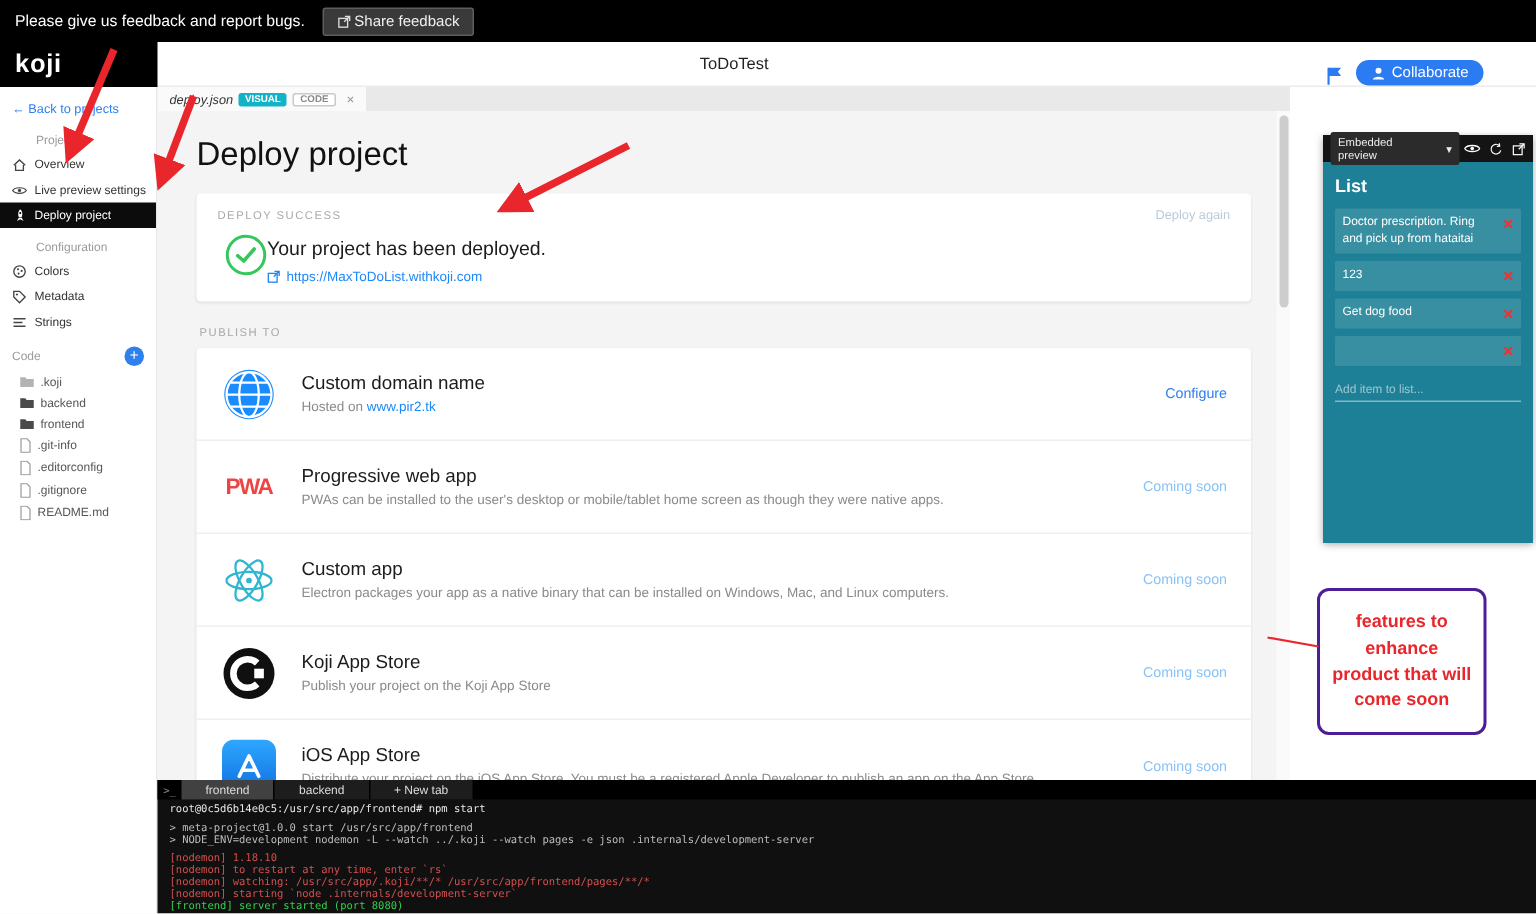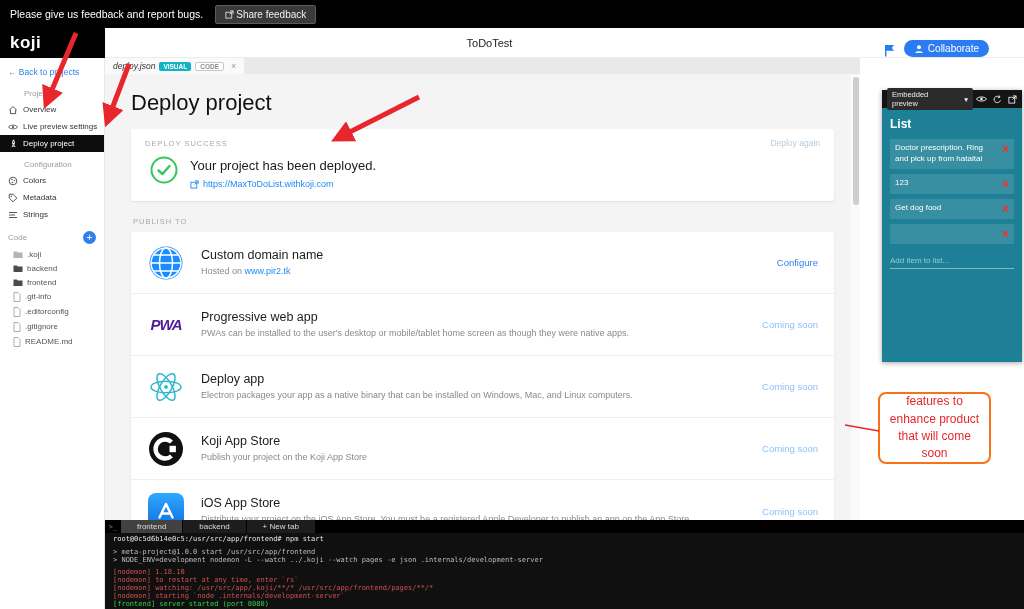--- a/index.html
+++ b/index.html
@@ -38,54 +38,54 @@
   .badge-code{background:#fff;border:1px solid #c9c9c9;color:#8a8a8a;font-size:6.5px;font-weight:bold;padding:0 4px;border-radius:2px;cursor:pointer}
   .tab-close{color:#999;font-size:9px;margin-left:3px;cursor:pointer}
 
   
   .content{position:absolute;left:105px;top:74px;width:755px;height:446px;background:#f4f4f5;padding:16px 26px 0 26px;overflow:hidden;z-index:1}
   .page-title{font-size:22px;font-weight:400;color:#111;margin-bottom:13px}
   .card{background:#fff;border-radius:3px;box-shadow:0 1px 2px rgba(0,0,0,.09)}
   .deploy-card{padding:9px 14px 12px}
   .deploy-head{display:flex;align-items:center;font-size:7.5px;letter-spacing:1px;color:#a8a8a8;margin-bottom:8px}
   .deploy-again{margin-left:auto;color:#b8cbdb;font-size:8.5px;letter-spacing:0;cursor:pointer}
-  .deploy-body{display:flex;align-items:flex-start;gap:12px;padding-left:5px}
+  .deploy-body{display:flex;align-items:flex-start;gap:0;padding-left:5px}
   .deploy-msg{font-size:13px;color:#1c1c1c;padding-top:2px}
   .deploy-link{display:flex;gap:4px;align-items:center;color:#1e88f7;font-size:9px;margin-top:6px;cursor:pointer}
   .publish-label{font-size:7.5px;letter-spacing:1px;color:#a8a8a8;margin:16px 0 6px 2px}
   .publish-card .row{display:flex;align-items:center;gap:16px;padding:12px 16px;border-bottom:1px solid #efefef;min-height:62px}
   .publish-card .row:last-child{border-bottom:none}
   .row-icon{width:38px;flex:none;display:flex;justify-content:center;align-items:center}
   .row-text{flex:1}
   .row-title{font-size:12.5px;color:#1c1c1c;margin-bottom:3px}
   .row-desc{font-size:9px;color:#8a8a8a;line-height:1.35;max-width:520px}
   .desc-link{color:#1e88f7;cursor:pointer}
   .row-action{font-size:9.5px;flex:none;width:72px;text-align:right}
   .action-configure{color:#2f80ed;cursor:pointer}
   .action-soon{color:#8ac2f7}
-  .pwa-logo{font-weight:900;font-style:italic;font-size:15px;letter-spacing:-1px;color:#4c1d95}
+  .pwa-logo{font-weight:900;font-size:15px;letter-spacing:-1px;color:#ef4444}
   .scrollbar{position:absolute;left:851px;top:74px;width:9px;height:446px;background:#fafafa;z-index:2}
   .scroll-thumb{position:absolute;top:3px;left:1.5px;width:6px;height:128px;background:#cdcdcd;border-radius:3px;cursor:pointer}
 
   
   .preview-panel{position:absolute;left:882px;top:90px;width:140px;height:272px;background:#1d8096;box-shadow:0 1px 5px rgba(0,0,0,.35);z-index:3}
   .preview-bar{height:18px;background:#141414;display:flex;align-items:center;padding:0 5px;gap:3px}
   .preview-menu{color:#eee;font-size:7.5px;background:#2b2b2b;padding:2px 5px;border-radius:2px;display:flex;gap:19px;align-items:center;cursor:pointer}
   .preview-icons{margin-left:auto;display:flex;gap:6px;align-items:center}
   .preview-icons svg{cursor:pointer}
   .preview-body{padding:9px 8px}
   .list-title{color:#fff;font-weight:bold;font-size:12px;margin-bottom:8px}
   .list-item{display:flex;align-items:flex-start;gap:4px;background:rgba(255,255,255,.12);padding:4px 5px;margin-bottom:5px;border-radius:1px}
   .item-text{flex:1;color:#fff;font-size:8px;line-height:1.35;min-height:9px}
   .item-x{color:#ff2b2b;font-weight:900;font-size:12px;line-height:1;cursor:pointer}
   .add-input{width:100%;background:transparent;border:none;border-bottom:1px solid rgba(255,255,255,.45);color:#fff;font-size:8px;padding:3px 0;outline:none;margin-top:0}
   .add-input::placeholder{color:rgba(255,255,255,.55)}
 
   
-  .annotation-box{position:absolute;left:878px;top:392px;width:113px;height:72px;background:#fff;border:2px solid #f97316;border-radius:8px;display:flex;align-items:center;justify-content:center;padding:6px 8px;text-align:center;color:#e8262b;font-weight:normal;font-size:12px;line-height:1.45;z-index:4}
+  .annotation-box{position:absolute;left:878px;top:392px;width:113px;height:98px;background:#fff;border:2px solid #4c1d95;border-radius:8px;display:flex;align-items:center;justify-content:center;padding:6px 8px;text-align:center;color:#e8262b;font-weight:bold;font-size:12px;line-height:1.45;z-index:4}
 
   
   .terminal{position:absolute;left:105px;top:520px;width:919px;height:89px;background:#101010;z-index:5}
   .term-tabs{display:flex;height:13px;background:#000;align-items:stretch;font-size:8px;color:#ddd}
   .term-icon{width:16px;display:flex;align-items:center;justify-content:center;color:#888;font-family:"DejaVu Sans Mono",monospace;font-size:7px}
   .term-tab{display:flex;align-items:center;justify-content:center;padding:0 16px;cursor:pointer}
   .term-tab.active{background:#414141}
   .term-tab.idle{background:#1d1d1d;margin-left:1px}
   .term-body{padding:3px 8px;font-family:"DejaVu Sans Mono",monospace;font-size:7px;line-height:7.8px;color:#c9c9c9}
   .tline{min-height:7.8px;white-space:pre}
@@ -320,21 +320,21 @@
       <div class="row">
         <div class="row-icon">
           <svg width="36" height="36" viewBox="0 0 36 36" fill="none" stroke="#2fb6d0" stroke-width="1.5">
               <ellipse cx="18" cy="18" rx="15" ry="5.8"></ellipse>
               <ellipse cx="18" cy="18" rx="15" ry="5.8" transform="rotate(60 18 18)"></ellipse>
               <ellipse cx="18" cy="18" rx="15" ry="5.8" transform="rotate(120 18 18)"></ellipse>
               <circle cx="18" cy="18" r="1.9" fill="#2fb6d0" stroke="none"></circle>
             </svg>
         </div>
         <div class="row-text">
-          <div class="row-title">Deploy app</div>
+          <div class="row-title">Custom app</div>
           <div class="row-desc">Electron packages your app as a native binary that can be installed on Windows, Mac, and Linux computers.</div>
         </div>
         <div class="row-action action-soon">Coming soon</div>
       </div>
 
       <div class="row">
         <div class="row-icon">
           <svg width="36" height="36" viewBox="0 0 36 36">
               <circle cx="18" cy="18" r="17" fill="#101010"></circle>
               <path d="M23.5 11 A9.5 9.5 0 1 0 23.5 25" fill="none" stroke="#fff" stroke-width="4.4"></path>

